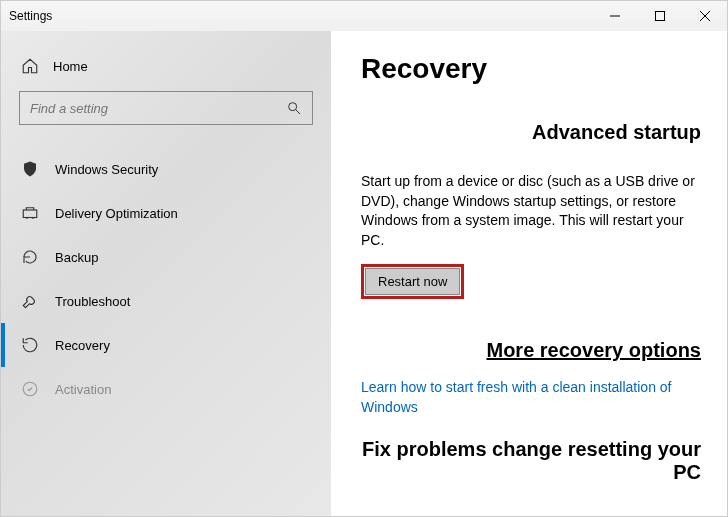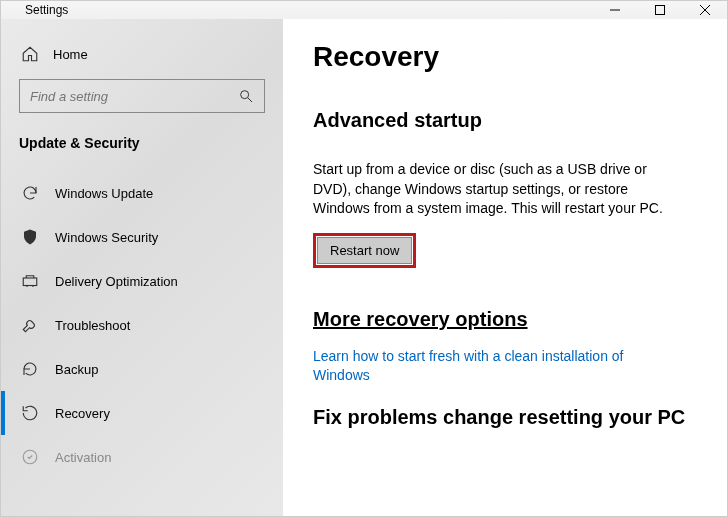--- a/index.html
+++ b/index.html
@@ -1,38 +1,38 @@
 <!DOCTYPE html>
 <html><head>
 <meta charset="utf-8">
 <style>
   * { box-sizing: border-box; margin: 0; padding: 0; }
   body { font-family: "Segoe UI", Arial, sans-serif; font-size: 13px; color: #000; background: #fff; width: 728px; height: 517px; overflow: hidden; position: relative; }
   .window { width: 728px; height: 517px; display: flex; flex-direction: column; border: 1px solid #ccc; }
-  .titlebar { height: 18px; display: flex; align-items: center; justify-content: space-between; padding-left: 24px; background: linear-gradient(to bottom, #f6f6f6, #f0f0f0); text-align: center; }
+  .titlebar { height: 30px; display: flex; align-items: center; justify-content: space-between; padding-left: 8px; background: linear-gradient(to bottom, #f6f6f6, #f0f0f0); text-align: center; }
   .titlebar .title { font-size: 12px; }
   .titlebar .btns { display: flex; }
   .titlebar .btn { width: 45px; height: 30px; display: flex; align-items: center; justify-content: center; }
   .content { flex: 1; display: flex; overflow: hidden; }
-  .sidebar { width: 282px; background: linear-gradient(135deg, #eaeaea 0%, #dcdcdc 40%, #e8e8e8 100%); padding: 14px 0 0 0; position: relative; }
+  .sidebar { width: 330px; background: linear-gradient(135deg, #eaeaea 0%, #dcdcdc 40%, #e8e8e8 100%); padding: 14px 0 0 0; position: relative; }
   .sidebar-inner { padding: 0 18px; }
   .home { display: flex; align-items: center; gap: 14px; padding: 12px 0 16px 2px; }
   .home .icon { width: 18px; height: 18px; }
   .search { display: flex; align-items: center; border: 1px solid #888; height: 34px; padding: 0 10px; background: rgba(255,255,255,0.0); margin-bottom: 22px; justify-content: center; }
   .search input { flex: 1; border: none; outline: none; background: transparent; font-size: 13px; font-style: italic; color: #555; }
   .search .sicon { width: 16px; height: 16px; }
   .section-title { font-weight: 600; font-size: 14px; margin-bottom: 20px; }
   .nav { }
   .nav-item { display: flex; align-items: center; gap: 16px; height: 44px; padding-left: 2px; cursor: default; position: relative; }
   .nav-item.selected::before { content: ""; position: absolute; left: -18px; top: 0; bottom: 0; width: 4px; background: #0078d4; }
   .nav-item.dim { color: #888; }
   .nav-item .nicon { width: 18px; height: 18px; display: flex; align-items: center; justify-content: center; }
   .main { flex: 1; padding: 22px 26px 0 30px; overflow: hidden; position: relative; background: #fff; }
   .main h1 { font-size: 28px; font-weight: 600; margin-bottom: 36px; }
-  .main h2 { font-size: 20px; font-weight: 600; margin-bottom: 16px; }
+  .main h2 { font-size: 20px; font-weight: 600; margin-bottom: 16px; text-align: right; }
   .main p.desc { font-size: 14px; line-height: 1.4; margin-bottom: 14px; max-width: 360px; margin-top: 28px; }
   .btn-restart { display: inline-block; background: #ccc; border: 1px solid #888; padding: 5px 12px; font-size: 13px; }
   .highlight-box { display: inline-block; border: 3px solid #b91c1c; padding: 1px; margin-bottom: 40px; }
   .link { color: #0067c0; font-size: 14px; line-height: 1.4; display: inline-block; max-width: 350px; margin-bottom: 20px; }
   .section-gap { margin-bottom: 36px; text-decoration: underline; }
   svg { display: block; }
   .bottom-fade { position: absolute; bottom: 0; left: 0; right: 0; height: 4px; background: #fff; }
 </style>
 </head>
 <body>
@@ -75,32 +75,22 @@
         <div class="search">
           <input type="text" placeholder="Find a setting" style="">
           <span class="sicon">
             <svg width="16" height="16" viewBox="0 0 24 24" fill="none" stroke="#333" stroke-width="1.5">
                 <circle cx="10" cy="10" r="6"></circle>
                 <line x1="15" y1="15" x2="21" y2="21"></line>
               </svg>
           </span>
         </div>
 
-        <div class="section-title">Update &amp; Security</div>
 
         <div class="nav">
-          <div class="nav-item">
-            <span class="nicon">
-              <svg width="18" height="18" viewBox="0 0 24 24" fill="none" stroke="#333" stroke-width="1.5">
-                  <path d="M20 12a8 8 0 1 0-2.3 5.6"></path>
-                  <polyline points="20 4 20 12 12 12" fill="none"></polyline>
-                </svg>
-            </span>
-            <span>Windows Update</span>
-          </div>
           <div class="nav-item">
             <span class="nicon">
               <svg width="18" height="18" viewBox="0 0 24 24" fill="#333">
                   <path d="M12 2 L20 5 V11 C20 16 16 20 12 22 C8 20 4 16 4 11 V5 Z"></path>
                 </svg>
             </span>
             <span>Windows Security</span>
           </div>
           <div class="nav-item">
             <span class="nicon">
@@ -109,33 +99,33 @@
                   <path d="M7 8 V5 H17 V8"></path>
                   <line x1="8" y1="18" x2="8" y2="20"></line>
                   <line x1="16" y1="18" x2="16" y2="20"></line>
                 </svg>
             </span>
             <span>Delivery Optimization</span>
           </div>
           <div class="nav-item">
             <span class="nicon">
               <svg width="18" height="18" viewBox="0 0 24 24" fill="none" stroke="#333" stroke-width="1.5">
-                  <path d="M14 7a4 4 0 0 0-5.6 5.6L3 18l3 3 5.4-5.4A4 4 0 0 0 17 10l-3-3z"></path>
-                </svg>
-            </span>
-            <span>Troubleshoot</span>
-          </div>
-          <div class="nav-item">
-            <span class="nicon">
-              <svg width="18" height="18" viewBox="0 0 24 24" fill="none" stroke="#333" stroke-width="1.5">
                   <path d="M4 12a8 8 0 1 1 2.3 5.6"></path>
                   <polyline points="4 20 4 12 12 12"></polyline>
                 </svg>
             </span>
             <span>Backup</span>
+          </div>
+          <div class="nav-item">
+            <span class="nicon">
+              <svg width="18" height="18" viewBox="0 0 24 24" fill="none" stroke="#333" stroke-width="1.5">
+                  <path d="M14 7a4 4 0 0 0-5.6 5.6L3 18l3 3 5.4-5.4A4 4 0 0 0 17 10l-3-3z"></path>
+                </svg>
+            </span>
+            <span>Troubleshoot</span>
           </div>
           <div class="nav-item selected">
             <span class="nicon">
               <svg width="18" height="18" viewBox="0 0 24 24" fill="none" stroke="#333" stroke-width="1.5">
                   <path d="M3 12a9 9 0 1 0 3-6.7"></path>
                   <polyline points="3 3 3 9 9 9"></polyline>
                 </svg>
             </span>
             <span>Recovery</span>
           </div>

